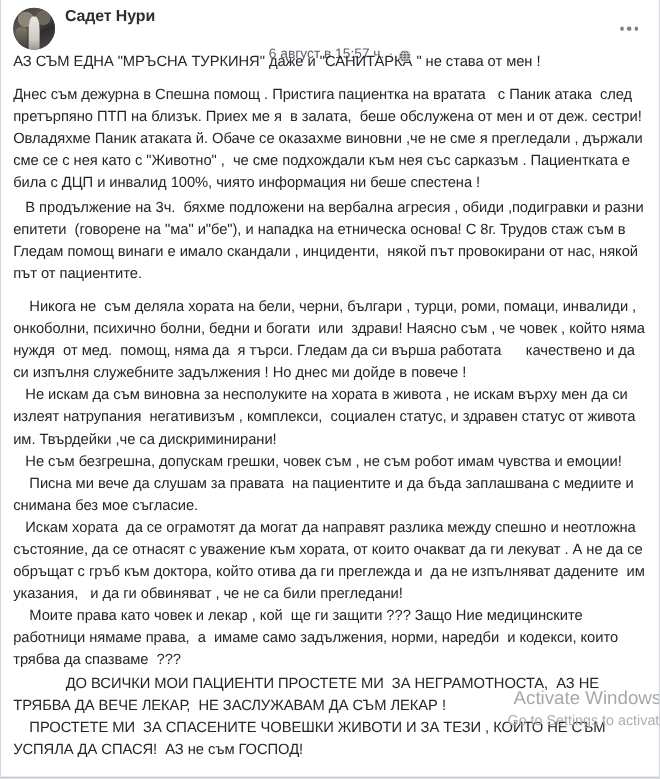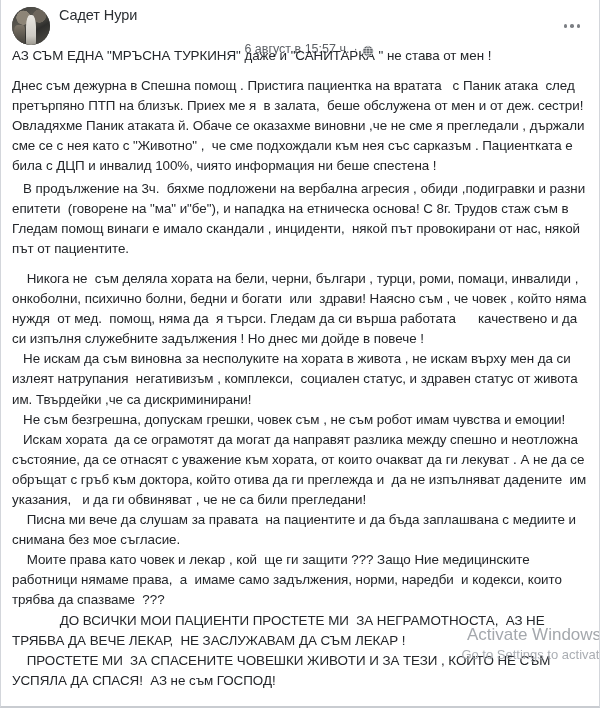--- a/index.html
+++ b/index.html
@@ -77,21 +77,21 @@
   .header-text {
     display: flex;
     flex-direction: column;
     justify-content: flex-start;
     padding-top: 0px;
     flex: 1 1 auto;
     min-width: 0;
   }
   .author-name {
     font-size: 14.5px;
-    font-weight: normal;
+    font-weight: bold;
     color: #2b2f33;
     line-height: 17px;
     letter-spacing: -0.1px;
     white-space: nowrap;
   }
   .meta-row {
     display: flex;
     align-items: center;
     margin-top: 18px;
     font-size: 12.5px;
@@ -216,22 +216,22 @@
 
     <p>Днес съм дежурна в Спешна помощ . Пристига пациентка на вратата   с Паник атака  след претърпяно ПТП на близък. Приех ме я  в залата,  беше обслужена от мен и от деж. сестри! Овладяхме Паник атаката й. Обаче се оказахме виновни ,че не сме я прегледали , държали сме се с нея като с "Животно" ,  че сме подхождали към нея със сарказъм . Пациентката е била с ДЦП и инвалид 100%, чиято информация ни беше спестена !</p>
     <div class="para-gap-sm"></div>
 
     <p>   В продължение на 3ч.  бяхме подложени на вербална агресия , обиди ,подигравки и разни епитети  (говорене на "ма" и"бе"), и нападка на етническа основа! С 8г. Трудов стаж съм в Гледам помощ винаги е имало скандали , инциденти,  някой път провокирани от нас, някой път от пациентите.</p>
     <div class="para-gap"></div>
 
     <p>    Никога не  съм деляла хората на бели, черни, българи , турци, роми, помаци, инвалиди , онкоболни, психично болни, бедни и богати  или  здрави! Наясно съм , че човек , който няма нуждя  от мед.  помощ, няма да  я търси. Гледам да си върша работата      качествено и да си изпълня служебните задължения ! Но днес ми дойде в повече !</p>
     <p>   Не искам да съм виновна за несполуките на хората в живота , не искам върху мен да си излеят натрупания  негативизъм , комплекси,  социален статус, и здравен статус от живота им. Твърдейки ,че са дискриминирани!</p>
     <p>   Не съм безгрешна, допускам грешки, човек съм , не съм робот имам чувства и емоции!</p>
+    <p>    Писна ми вече да слушам за правата  на пациентите и да бъда заплашвана с медиите и снимана без мое съгласие.</p>
     <p>   Искам хората  да се ограмотят да могат да направят разлика между спешно и неотложна състояние, да се отнасят с уважение към хората, от които очакват да ги лекуват . А не да се обръщат с гръб към доктора, който отива да ги преглежда и  да не изпълняват дадените  им указания,   и да ги обвиняват , че не са били прегледани!</p>
-    <p>    Писна ми вече да слушам за правата  на пациентите и да бъда заплашвана с медиите и снимана без мое съгласие.</p>
     <p>    Моите права като човек и лекар , кой  ще ги защити ??? Защо Ние медицинските работници нямаме права,  а  имаме само задължения, норми, наредби  и кодекси, които трябва да спазваме  ???</p>
     <p>             ДО ВСИЧКИ МОИ ПАЦИЕНТИ ПРОСТЕТЕ МИ  ЗА НЕГРАМОТНОСТА,  АЗ НЕ ТРЯБВА ДА ВЕЧЕ ЛЕКАР,  НЕ ЗАСЛУЖАВАМ ДА СЪМ ЛЕКАР !</p>
     <p>    ПРОСТЕТЕ МИ  ЗА СПАСЕНИТЕ ЧОВЕШКИ ЖИВОТИ И ЗА ТЕЗИ , КОИТО НЕ СЪМ УСПЯЛА ДА СПАСЯ!  АЗ не съм ГОСПОД!</p>
 
   </div>
 
   <div class="watermark">
     <div class="wm-title">Activate Windows</div>
     <div class="wm-sub">Go to Settings to activate</div>
   </div>

